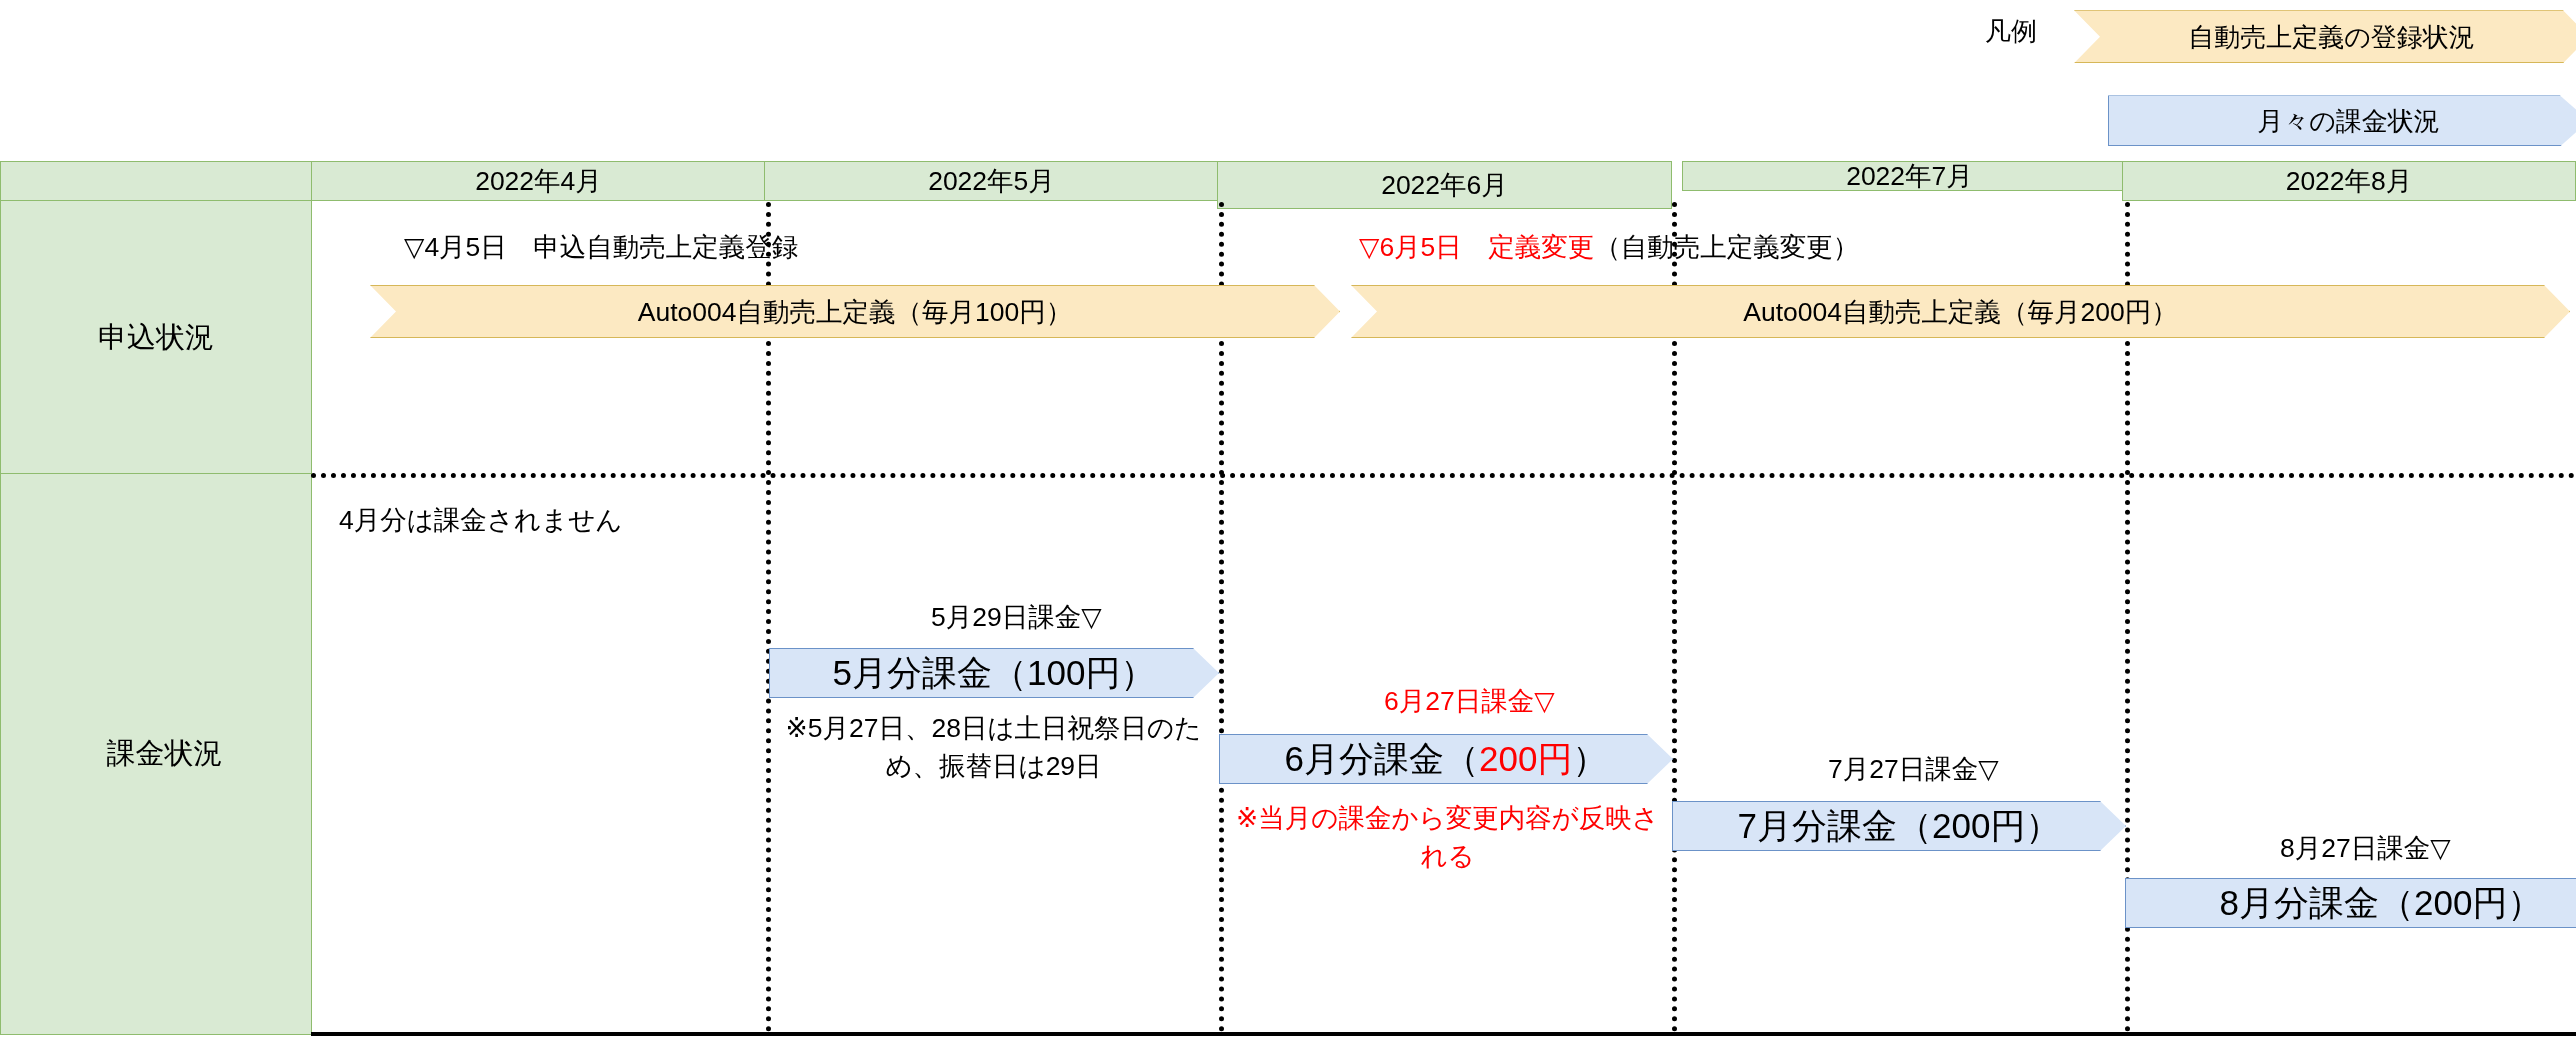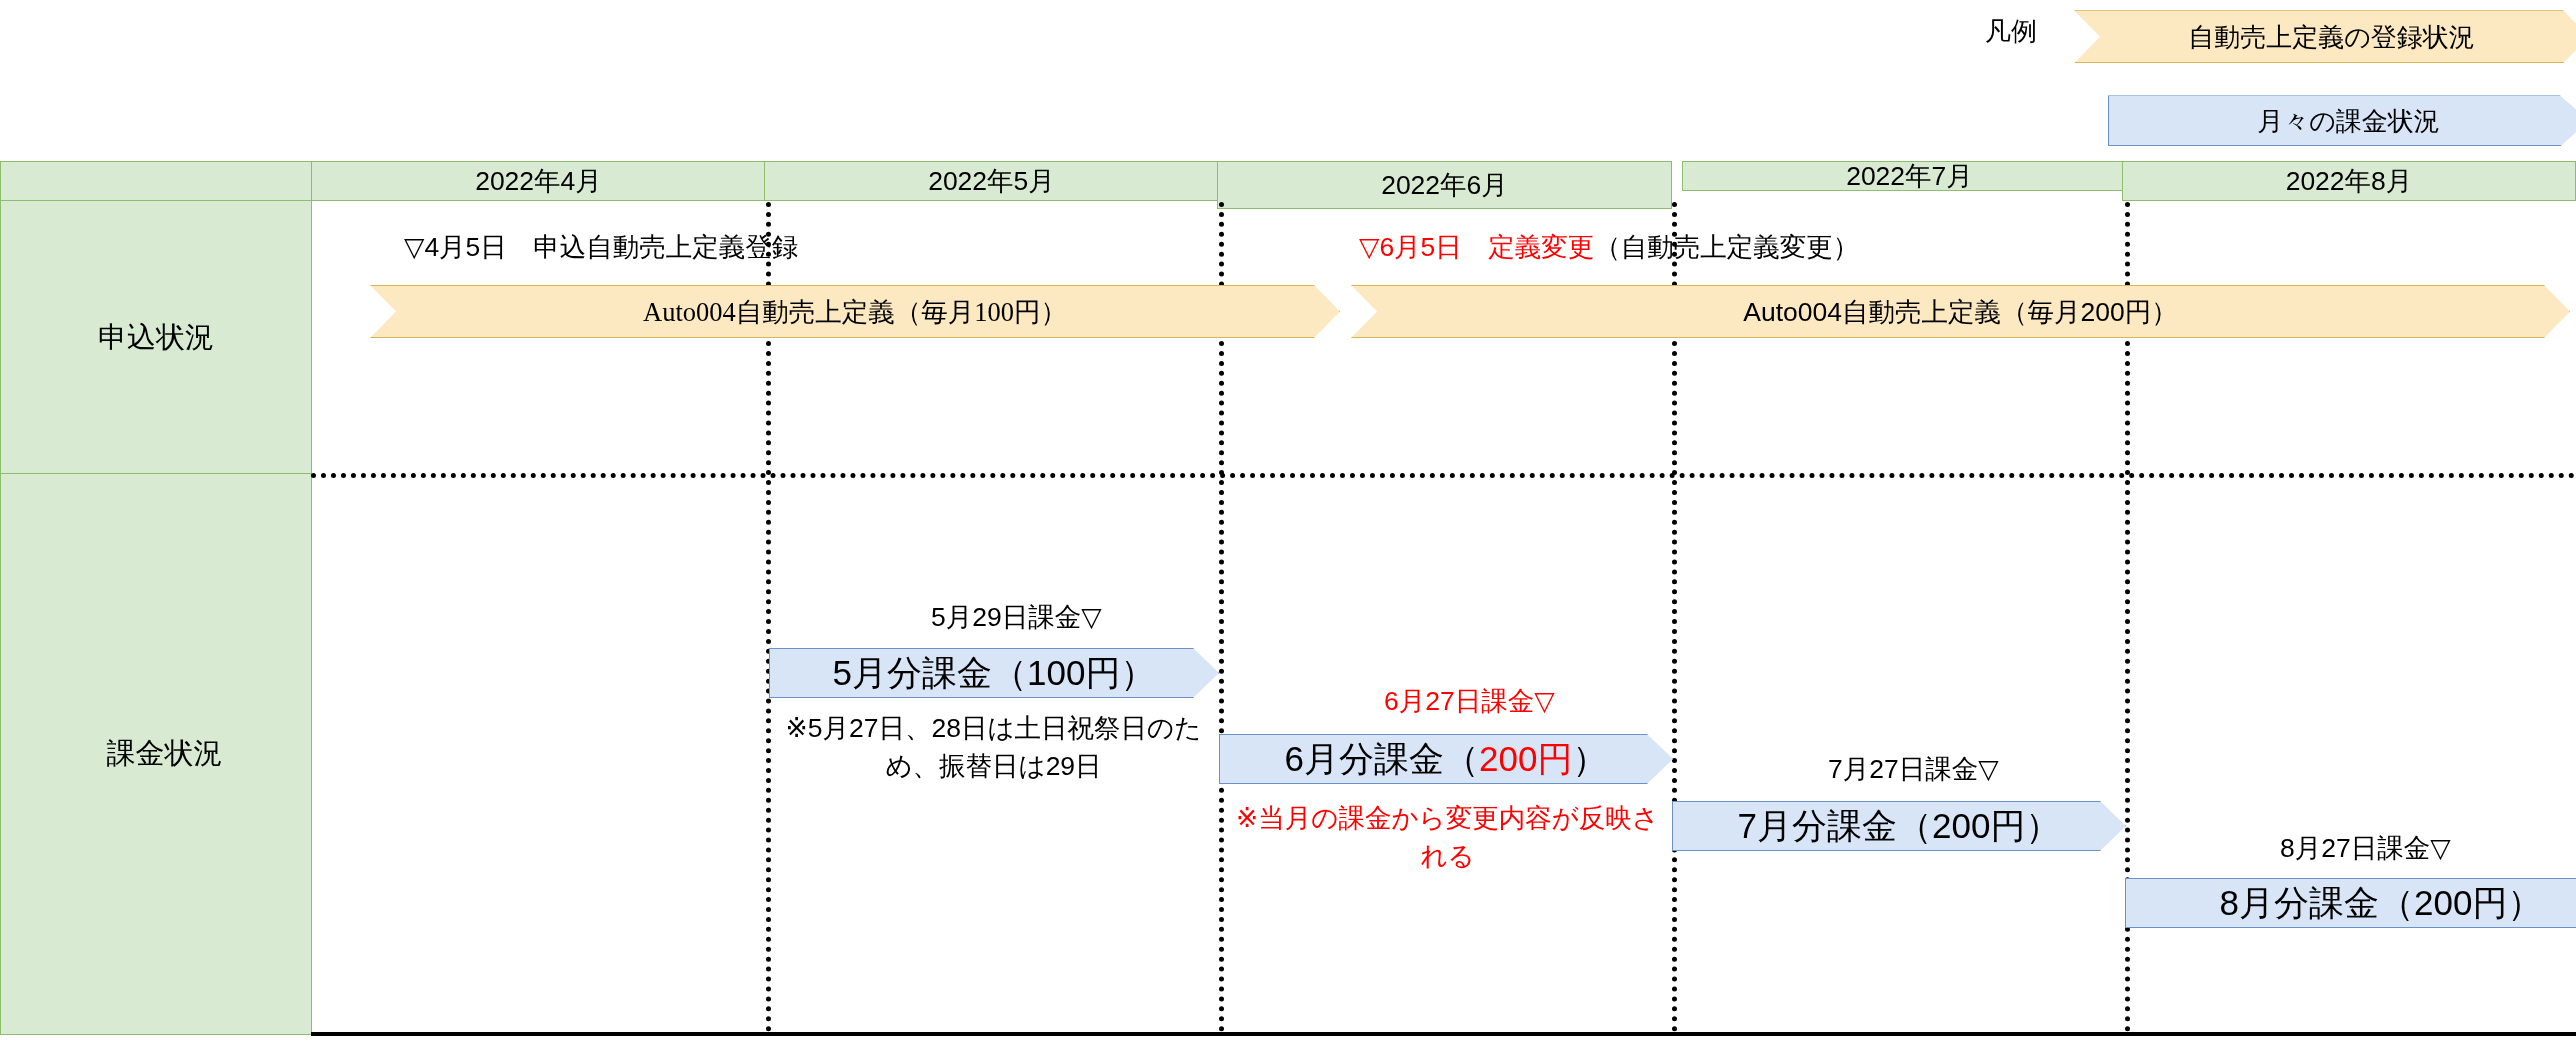--- a/index.html
+++ b/index.html
@@ -95,28 +95,29 @@
   <div id="row-divider"></div>
 
   <div id="bottom-rule"></div>
 
   <div class="txt" style="left:404px;top:67px;">▽4月5日　申込自動売上定義登録</div>
 
   <div class="txt" style="left:1359px;top:67px;">
     <span class="red">▽6月5日　定義変更</span><span>（自動売上定義変更）</span>
   </div>
 
-  <div class="ychev" style="left:370px;top:124px;width:970px;height:53px;font-family:Liberation Serif, serif;">
+  <div class="ychev" style="left:370px;top:124px;width:970px;height:53px;">
     <span>Auto004自動売上定義（毎月100円）</span>
   </div>
 
   <div class="ychev" style="left:1351px;top:124px;width:1219px;height:53px;">
     <span>Auto004自動売上定義（毎月200円）</span>
   </div>
 
+  <div class="txt" style="left:339px;top:340px;">4月分は課金されません</div>
 
   <div class="txt" style="left:931px;top:437px;text-align:right;">5月29日課金▽</div>
   <div class="barrow" style="left:769px;top:487px;width:450px;height:50px;">
     <span>5月分課金（100円）</span>
   </div>
   <div class="txt wrap" style="left:771px;top:548px;width:445px;">※5月27日、28日は土日祝祭日のため、振替日は29日</div>
 
   <div class="txt red" style="left:1384px;top:521px;">6月27日課金▽</div>
   <div class="barrow" style="left:1219px;top:573px;width:454px;height:50px;">
     <span><span>6月分課金（</span><span class="red">200円</span><span>）</span></span>

